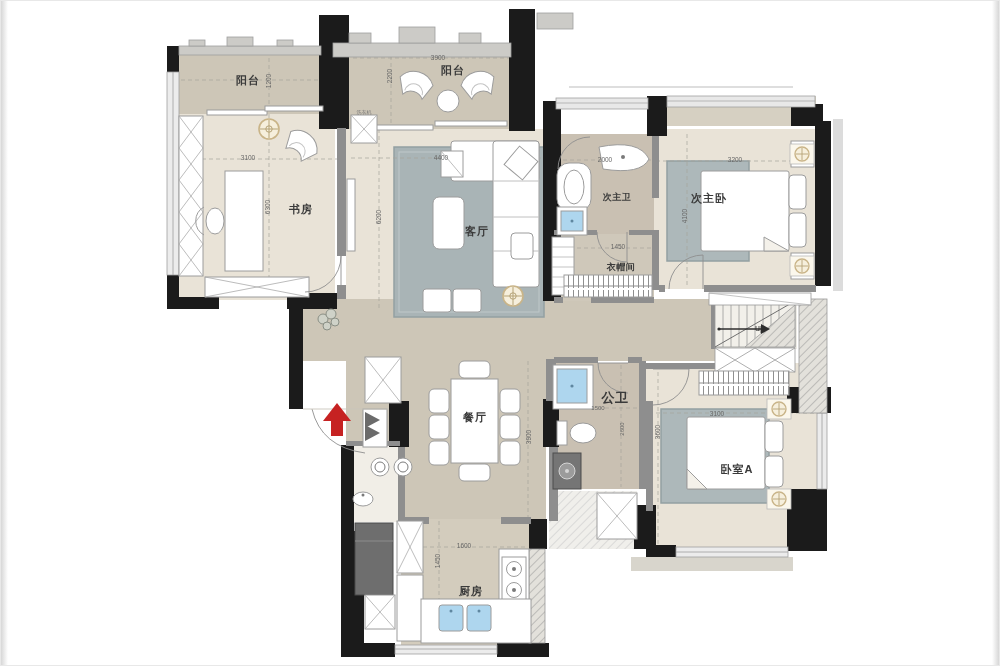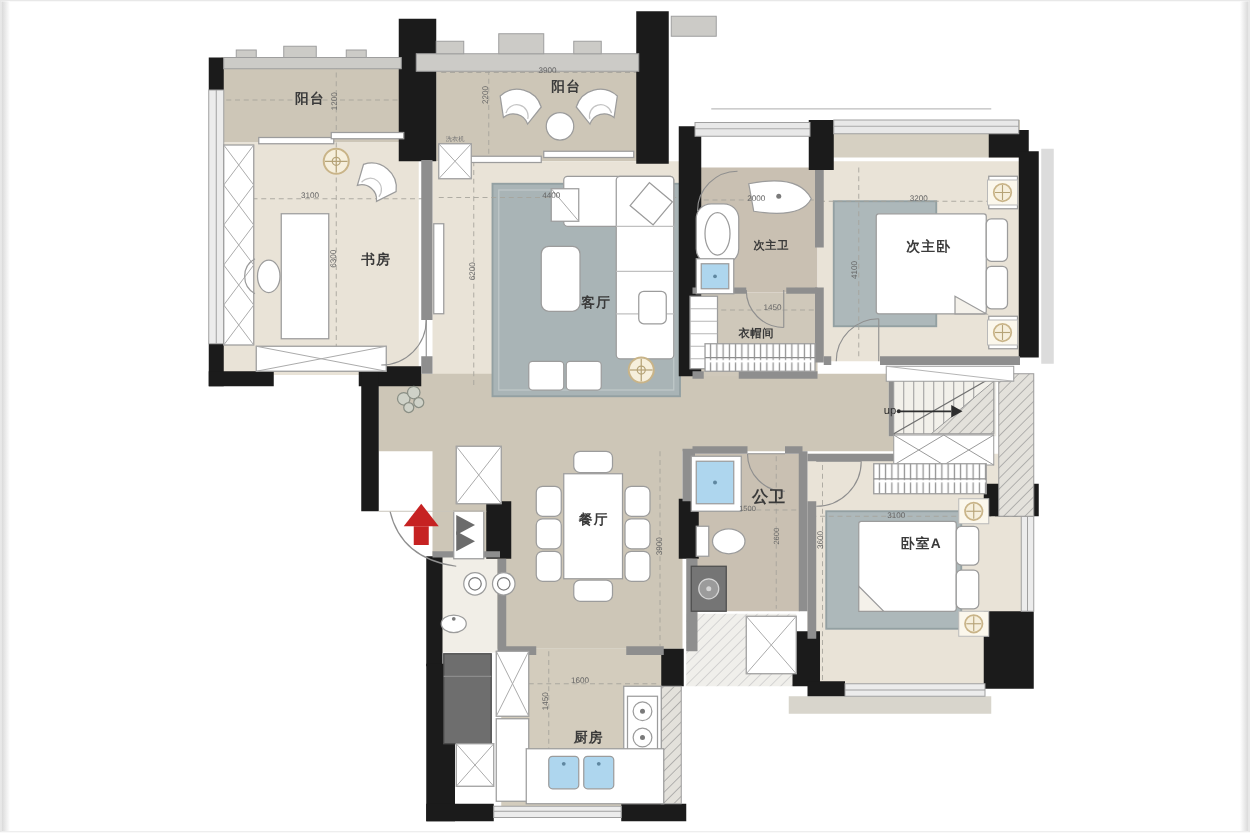--- a/index.html
+++ b/index.html
@@ -14,21 +14,21 @@
     background:linear-gradient(270deg,#d7d7d7,#ffffff);}
   .plan-svg{position:absolute;left:0;top:0;}
   .lbl,.lbl-sm,.dim,.dimv,.note{
     position:absolute;transform:translate(-50%,-50%);
     color:#3a3a3a;white-space:nowrap;z-index:5;line-height:1;}
   .lbl{font-size:11px;font-weight:bold;letter-spacing:1px;text-align:center;}
   .lbl-sm{font-size:9px;font-weight:bold;letter-spacing:0.5px;}
   .dim{font-size:6.5px;color:#666;}
   .dimv{font-size:6.5px;color:#666;transform:translate(-50%,-50%) rotate(-90deg);}
   .note{font-size:5px;color:#777;}
-  .up-lbl{font-size:9px;font-weight:normal;color:#2e2e2e;}
+  .up-lbl{font-size:9px;font-weight:normal;color:#2e2e2e;margin-left:48px;}
 </style>
 </head>
 <body>
 
 <div class="stage">
   <div class="edge-left"></div>
   <div class="edge-right"></div>
 
   <svg class="plan-svg" width="1000" height="666" viewBox="0 0 1000 666">
     <defs>
@@ -393,42 +393,42 @@
   <div class="dim" style="left:437px;top:57px">3900</div>
   <div class="lbl" style="left:452px;top:69px">阳台</div>
   <div class="dimv" style="left:389px;top:75px">2200</div>
   <div class="note" style="left:363px;top:111px">洗衣机</div>
 
   <div class="dim" style="left:247px;top:157px">3100</div>
   <div class="lbl" style="left:300px;top:208px">书房</div>
   <div class="dimv" style="left:267px;top:206px">6300</div>
 
   <div class="dim" style="left:440px;top:157px">4400</div>
-  <div class="lbl" style="left:476px;top:242px">客厅</div>
+  <div class="lbl" style="left:476px;top:230px">客厅</div>
   <div class="dimv" style="left:378px;top:216px">6200</div>
 
   <div class="dim" style="left:604px;top:159px">2000</div>
   <div class="lbl-sm" style="left:616px;top:196px">次主卫</div>
 
   <div class="dim" style="left:734px;top:159px">3200</div>
-  <div class="lbl" style="left:742px;top:197px">次主卧</div>
+  <div class="lbl" style="left:708px;top:197px">次主卧</div>
   <div class="dimv" style="left:684px;top:215px">4100</div>
 
   <div class="dim" style="left:617px;top:246px">1450</div>
-  <div class="lbl-sm" style="left:604px;top:266px">衣帽间</div>
+  <div class="lbl-sm" style="left:620px;top:266px">衣帽间</div>
 
   <div class="up-lbl" style="position:absolute;left:706px;top:322px;z-index:5">up</div>
 
   <div class="lbl" style="left:474px;top:416px">餐厅</div>
   <div class="dimv" style="left:528px;top:436px">3900</div>
 
   <div class="dim" style="left:597px;top:407px;font-size:6px">1500</div>
   <div class="lbl-sm" style="left:614px;top:396px;font-size:13px">公卫</div>
   <div class="dimv" style="left:621px;top:428px;font-size:6px">2600</div>
 
   <div class="dim" style="left:716px;top:413px">3100</div>
-  <div class="lbl" style="left:736px;top:435px">卧室A</div>
+  <div class="lbl" style="left:736px;top:468px">卧室A</div>
   <div class="dimv" style="left:657px;top:431px">3600</div>
 
   <div class="dim" style="left:463px;top:545px">1600</div>
   <div class="lbl" style="left:470px;top:590px">厨房</div>
   <div class="dimv" style="left:437px;top:560px">1450</div>
 </div>
 
 </body></html>

